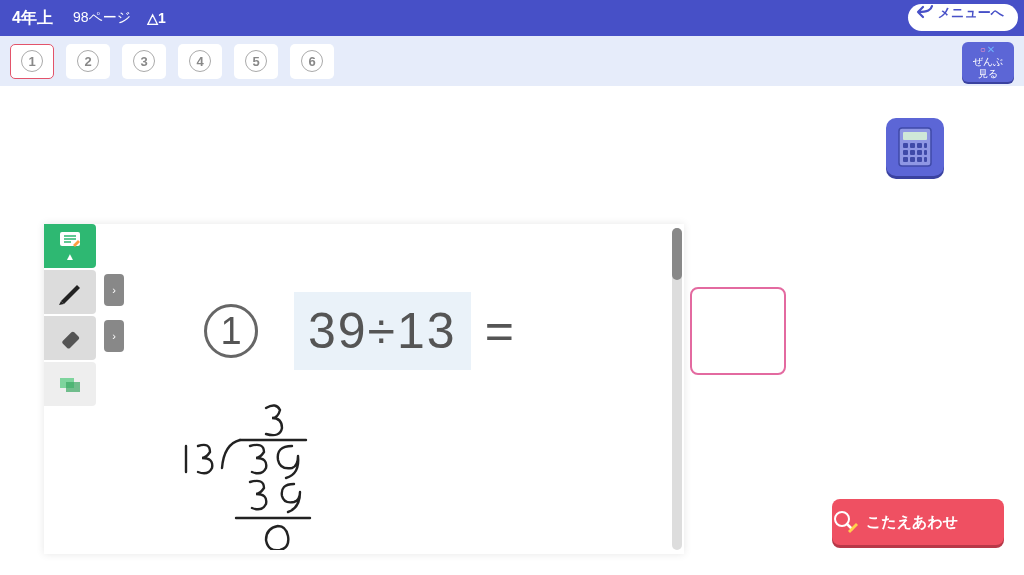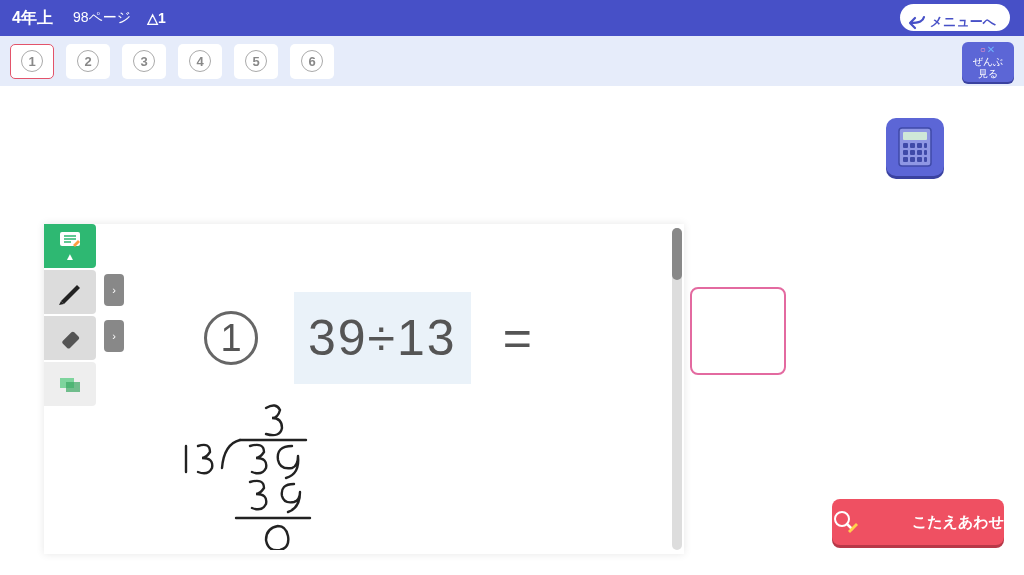--- a/index.html
+++ b/index.html
@@ -18,29 +18,29 @@
     align-items: center;
     padding: 16px 12px;
     color: #fff;
     position: relative;
   }
   .grade-label { font-size: 16px; font-weight: bold; margin-right: 20px; }
   .page-label { font-size: 14px; font-weight: normal; margin-right: 16px; }
   .triangle-label { font-size: 14px; font-weight: bold; }
   .menu-btn {
     position: absolute;
-    right: 14px;
+    right: 6px;
     top: 4px;
     height: 27px;
     background: #fff;
     color: #4750c7;
     border-radius: 14px;
     padding: 0 14px 0 8px;
     display: flex;
-    align-items: flex-end;
+    align-items: flex-start;
     font-size: 13px;
     font-weight: bold;
     cursor: pointer;
   }
   .menu-btn svg { margin-right: 4px; }
   .tabs-bar {
     height: 50px;
     background: #e6ecfa;
     display: flex;
     align-items: center;
@@ -185,24 +185,24 @@
     border: 3px solid #666;
     border-radius: 50%;
     display: flex;
     align-items: center;
     justify-content: center;
     font-size: 38px;
     margin-right: 36px;
   }
   .expression {
     background: #eaf2f9;
-    padding: 17px 14px;
+    padding: 10px 14px;
     font-size: 50px;
     letter-spacing: 2px;
-    margin-right: 32px;
+    margin-right: 14px;
   }
   .equals { font-size: 50px; }
   .handwriting {
     position: absolute;
     left: 122px;
     top: 176px;
     width: 200px;
     height: 150px;
   }
   .answer-box {
@@ -219,21 +219,21 @@
     position: absolute;
     right: 20px;
     bottom: 30px;
     width: 172px;
     height: 46px;
     background: #ef5062;
     border-radius: 8px;
     color: #fff;
     display: flex;
     align-items: center;
-    justify-content: space-between;
+    justify-content: flex-start;
     font-size: 15px;
     font-weight: bold;
     box-shadow: 0 3px 0 #b83848;
     cursor: pointer;
   }
   .check-btn svg { margin-right: 8px; }
 </style>
 </head>
 <body>
 

